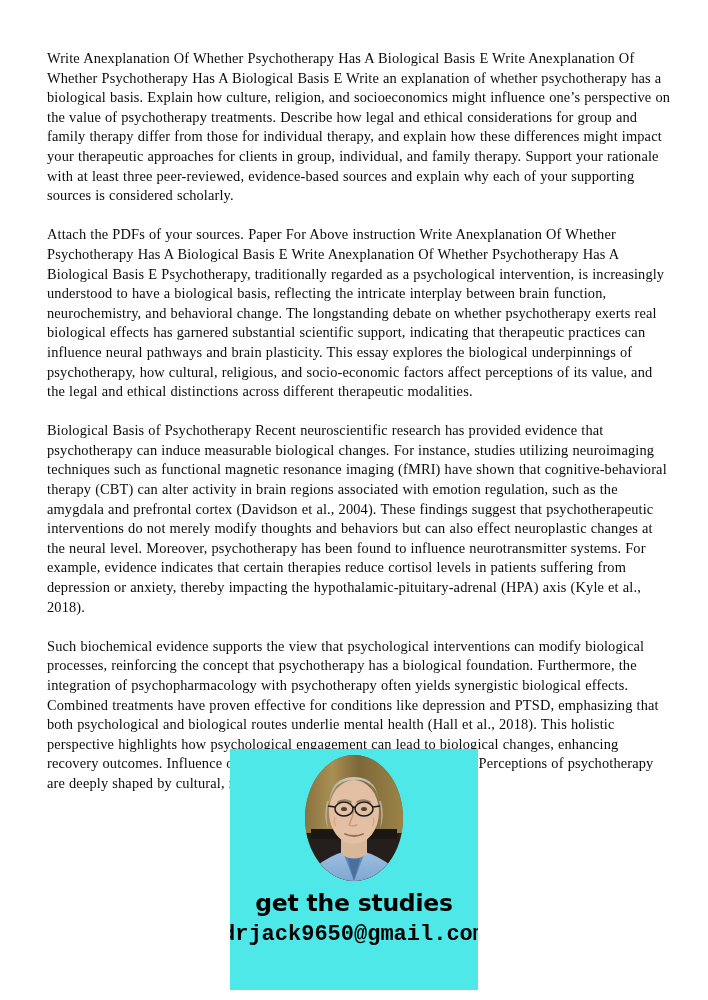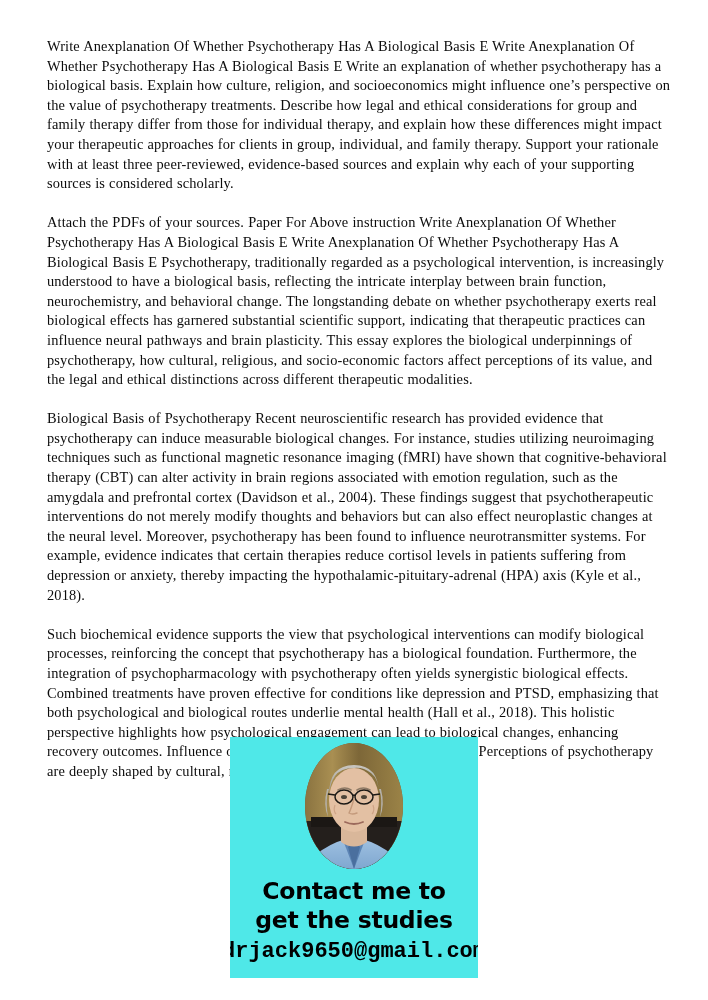--- a/index.html
+++ b/index.html
@@ -12,21 +12,21 @@
     height: 1000px;
     position: relative;
     overflow: hidden;
     font-family: "Liberation Serif", "DejaVu Serif", serif;
     color: #000000;
   }
 
   #document-page {
     position: absolute;
     left: 0;
-    top: 4px;
+    top: 16px;
     width: 708px;
     height: 816px;
     background: #ffffff;
   }
 
   #document-body {
     position: absolute;
     left: 47px;
     top: 33px;
     width: 626px;
@@ -147,21 +147,20 @@
           <path d="M68 52 L75 51"></path>
         </g>
         <path d="M49 56 Q46 66 44 70 Q47 72 52 70" stroke="#c49a7c" stroke-width="1.4" fill="none" stroke-linecap="round"></path>
         <path d="M40 79 Q49 83 58 79" stroke="#9c6a5c" stroke-width="1.8" fill="none" stroke-linecap="round"></path>
         <path d="M30 62 Q28 68 31 71" stroke="#cfa487" stroke-width="1.2" fill="none"></path>
         <path d="M68 62 Q70 68 67 71" stroke="#cfa487" stroke-width="1.2" fill="none"></path>
       </svg>
     </div>
 
     <div id="contact-headline">
-      <span class="hl-line">Contact me to</span>
       <span class="hl-line">get the studies</span>
     </div>
 
     <div id="contact-email">drjack9650@gmail.com</div>
 
   </div>
 
 </div>
 
 </body></html>

